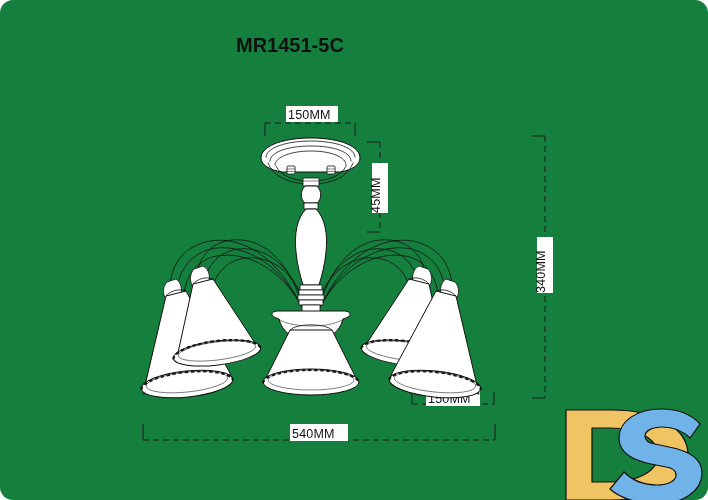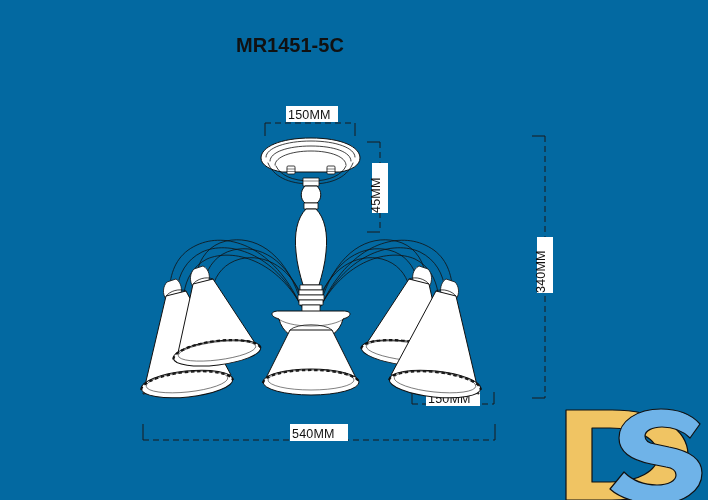--- a/index.html
+++ b/index.html
@@ -95,21 +95,21 @@
   }
   .logo-s {
     stroke: #111111;
     stroke-width: 1.2;
     stroke-linejoin: round;
   }
 </style>
 </head>
 <body>
 
-<div id="sheet" style="background: #0369a1;">
+<div id="sheet" style="background: #15803d; border-radius: 13px;">
 
   <svg id="drawing" viewBox="0 0 708 500">
 
     <text class="t-title" x="236" y="52">MR1451-5C</text>
 
     <g>
       <line class="dimline" x1="265" y1="123" x2="355" y2="123"></line>
       <line class="dimtick" x1="265" y1="123" x2="265" y2="136"></line>
       <line class="dimtick" x1="355" y1="123" x2="355" y2="136"></line>
       <rect x="286" y="106" width="52" height="16" fill="#ffffff"></rect>

